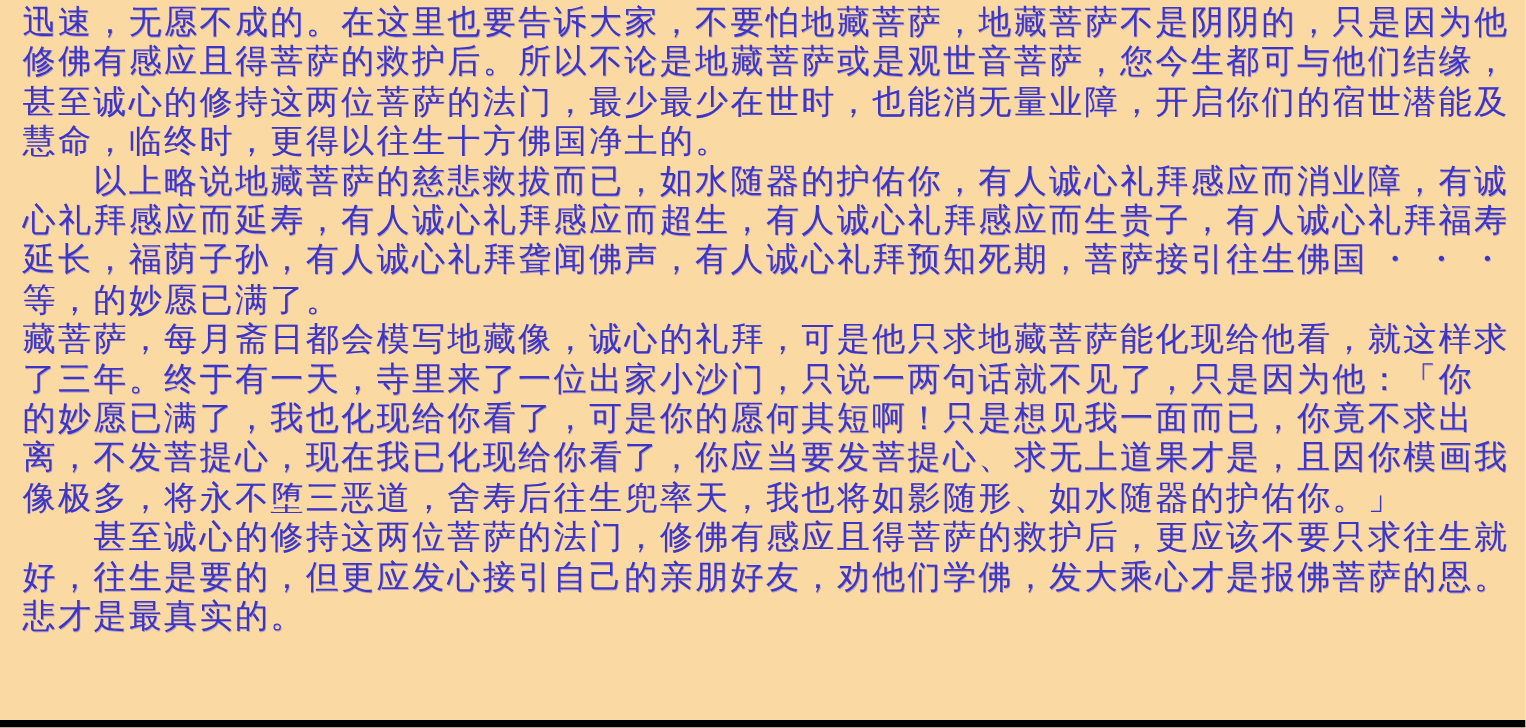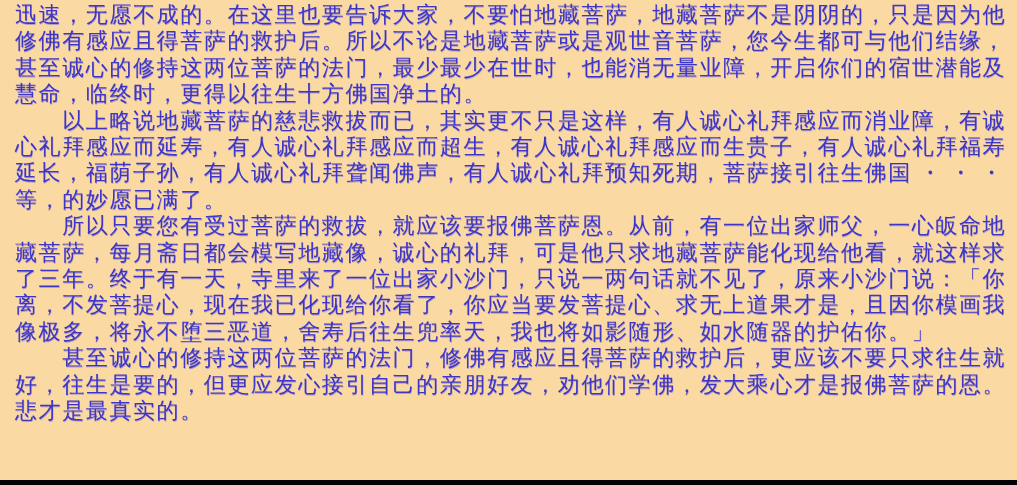--- a/index.html
+++ b/index.html
@@ -40,27 +40,27 @@
 </style>
 </head>
 <body>
 
 <div class="page">
   <div class="text-block">
     <div class="line">迅速，无愿不成的。在这里也要告诉大家，不要怕地藏菩萨，地藏菩萨不是阴阴的，只是因为他</div>
     <div class="line">修佛有感应且得菩萨的救护后。所以不论是地藏菩萨或是观世音菩萨，您今生都可与他们结缘，</div>
     <div class="line">甚至诚心的修持这两位菩萨的法门，最少最少在世时，也能消无量业障，开启你们的宿世潜能及</div>
     <div class="line">慧命，临终时，更得以往生十方佛国净土的。</div>
-    <div class="line">　　以上略说地藏菩萨的慈悲救拔而已，其实更不只是这样，有人诚心礼拜感应而消业障，有诚</div>
+    <div class="line">　　以上略说地藏菩萨的慈悲救拔而已，如水随器的护佑你，有人诚心礼拜感应而消业障，有诚</div>
     <div class="line">心礼拜感应而延寿，有人诚心礼拜感应而超生，有人诚心礼拜感应而生贵子，有人诚心礼拜福寿</div>
     <div class="line">延长，福荫子孙，有人诚心礼拜聋闻佛声，有人诚心礼拜预知死期，菩萨接引往生佛国 ・ ・ ・</div>
     <div class="line">等，的妙愿已满了。</div>
-    <div class="line">　　所以只要您有受过菩萨的救拔，就应该要报佛菩萨恩。从前，有一位出家师父，一心皈命地</div>
     <div class="line">藏菩萨，每月斋日都会模写地藏像，诚心的礼拜，可是他只求地藏菩萨能化现给他看，就这样求</div>
-    <div class="line">了三年。终于有一天，寺里来了一位出家小沙门，只说一两句话就不见了，原来小沙门说：「你</div>
+    <div class="line">了三年。终于有一天，寺里来了一位出家小沙门，只说一两句话就不见了，只是因为他：「你</div>
+    <div class="line">的妙愿已满了，我也化现给你看了，可是你的愿何其短啊！只是想见我一面而已，你竟不求出</div>
     <div class="line">离，不发菩提心，现在我已化现给你看了，你应当要发菩提心、求无上道果才是，且因你模画我</div>
     <div class="line">像极多，将永不堕三恶道，舍寿后往生兜率天，我也将如影随形、如水随器的护佑你。」</div>
     <div class="line">　　甚至诚心的修持这两位菩萨的法门，修佛有感应且得菩萨的救护后，更应该不要只求往生就</div>
     <div class="line">好，往生是要的，但更应发心接引自己的亲朋好友，劝他们学佛，发大乘心才是报佛菩萨的恩。</div>
     <div class="line">悲才是最真实的。</div>
   </div>
   <div class="bottom-bar"></div>
 </div>
 
 </body></html>

